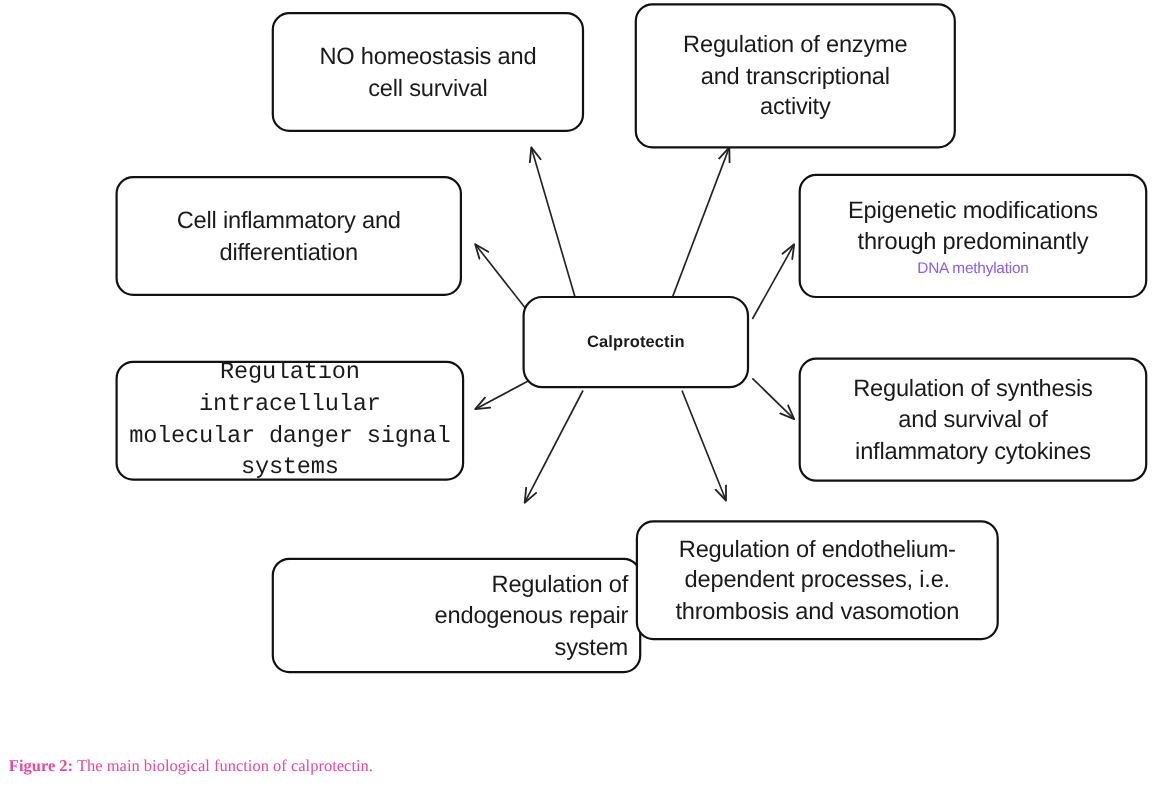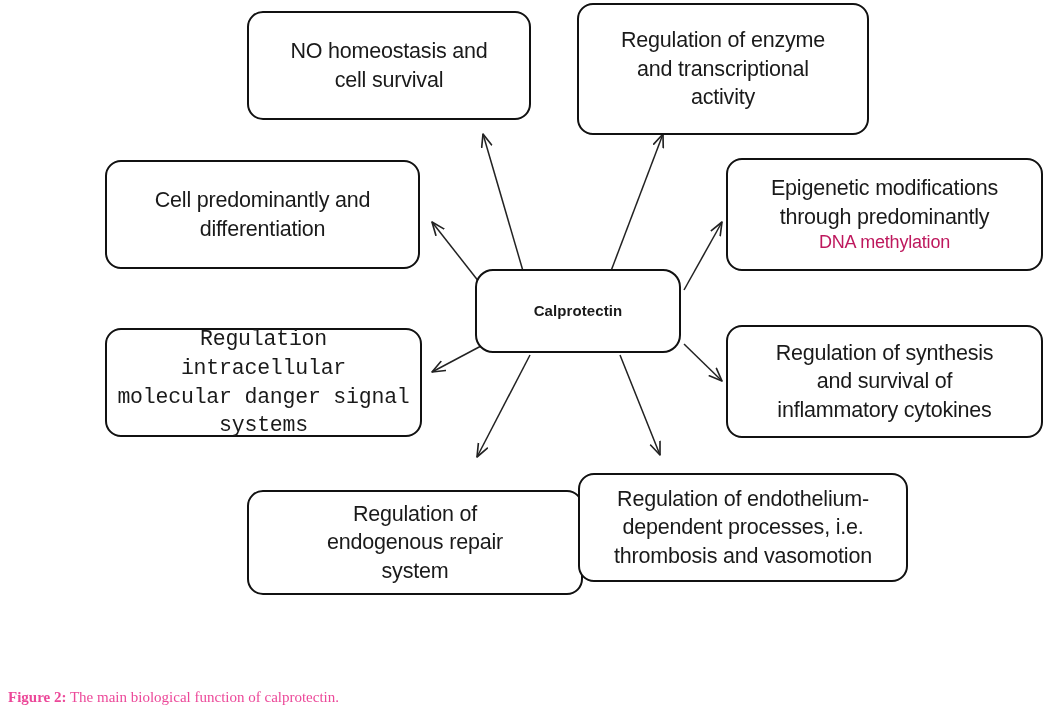--- a/index.html
+++ b/index.html
@@ -53,45 +53,45 @@
     font-size: 21.5px;
     line-height: 1.33;
     letter-spacing: -0.2px;
     color: #1a1a1a;
     white-space: pre-line;
   }
 
   .node-sublabel {
     display: block;
     width: 100%;
-    font-size: 18px;
+    font-size: 14px;
     line-height: 1.3;
     letter-spacing: -0.2px;
-    color: #be185d;
+    color: #8b5cf6;
     white-space: pre-line;
   }
 
   .node-center {
     border-width: 2.6px;
     border-radius: 18px;
   }
   .node-center .node-label {
     font-weight: bold;
     font-size: 15px;
     letter-spacing: 0.1px;
   }
 
   
   #node-no-homeostasis        { left: 247px; top: 11px;  width: 284px; height: 109px; }
   #node-enzyme-transcription  { left: 577px; top: 3px;   width: 292px; height: 132px; }
   #node-cell-proliferation    { left: 105px; top: 160px; width: 315px; height: 109px; }
   #node-epigenetic            { left: 726px; top: 158px; width: 317px; height: 113px; }
   #node-danger-signal         { left: 105px; top: 328px; width: 317px; height: 109px; font-family: Liberation Mono, monospace; }
   #node-cytokines             { left: 726px; top: 325px; width: 317px; height: 113px; }
-  #node-endogenous-repair     { left: 247px; top: 490px; width: 336px; height: 105px; }
+  #node-endogenous-repair     { left: 247px; top: 507px; width: 336px; height: 105px; text-align: right; }
   #node-endothelium           { left: 578px; top: 473px; width: 330px; height: 109px; }
   #node-calprotectin          { left: 475px; top: 269px; width: 206px; height: 84px; }
 
   #caption {
     position: absolute;
     left: 8px;
     top: 688px;
     width: 1030px;
     font-family: "Liberation Serif", serif;
     font-size: 15px;
@@ -134,21 +134,21 @@
 cell survival</span>
   </div>
 
   <div class="node" id="node-enzyme-transcription">
     <span class="node-label">Regulation of enzyme
 and transcriptional
 activity</span>
   </div>
 
   <div class="node" id="node-cell-proliferation">
-    <span class="node-label">Cell predominantly and
+    <span class="node-label">Cell inflammatory and
 differentiation</span>
   </div>
 
   <div class="node" id="node-epigenetic">
     <div style="width:100%;">
       <span class="node-label">Epigenetic modifications
 through predominantly</span>
       <span class="node-sublabel">DNA methylation</span>
     </div>
   </div>

